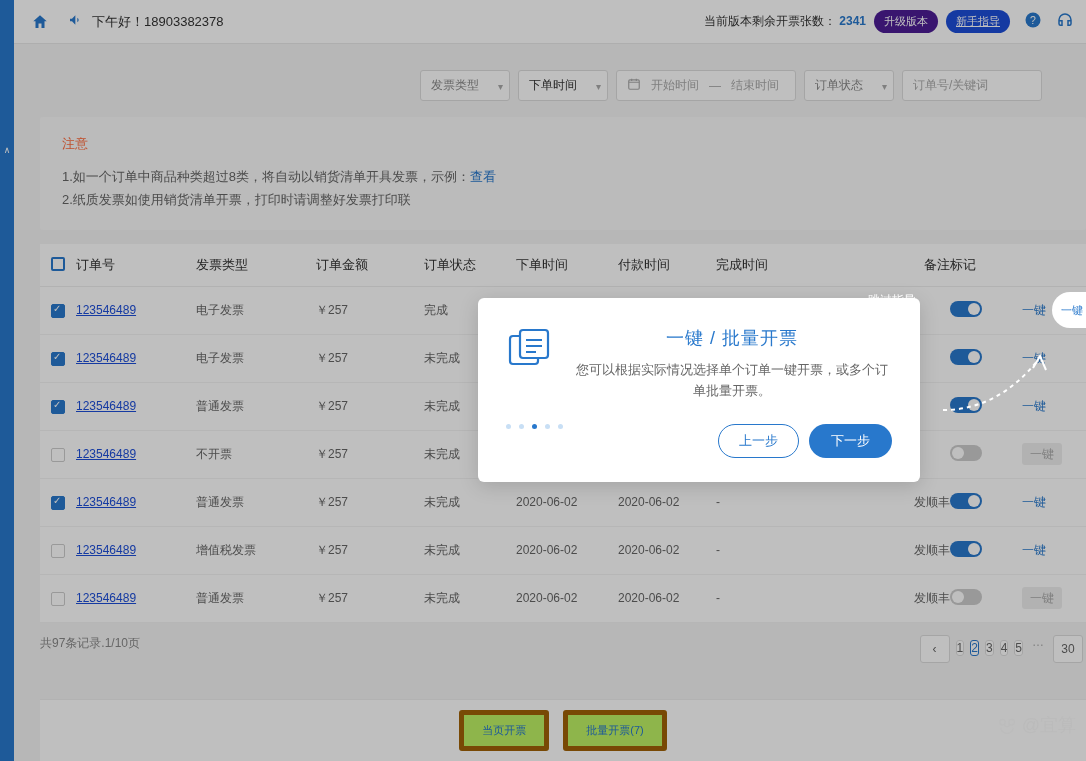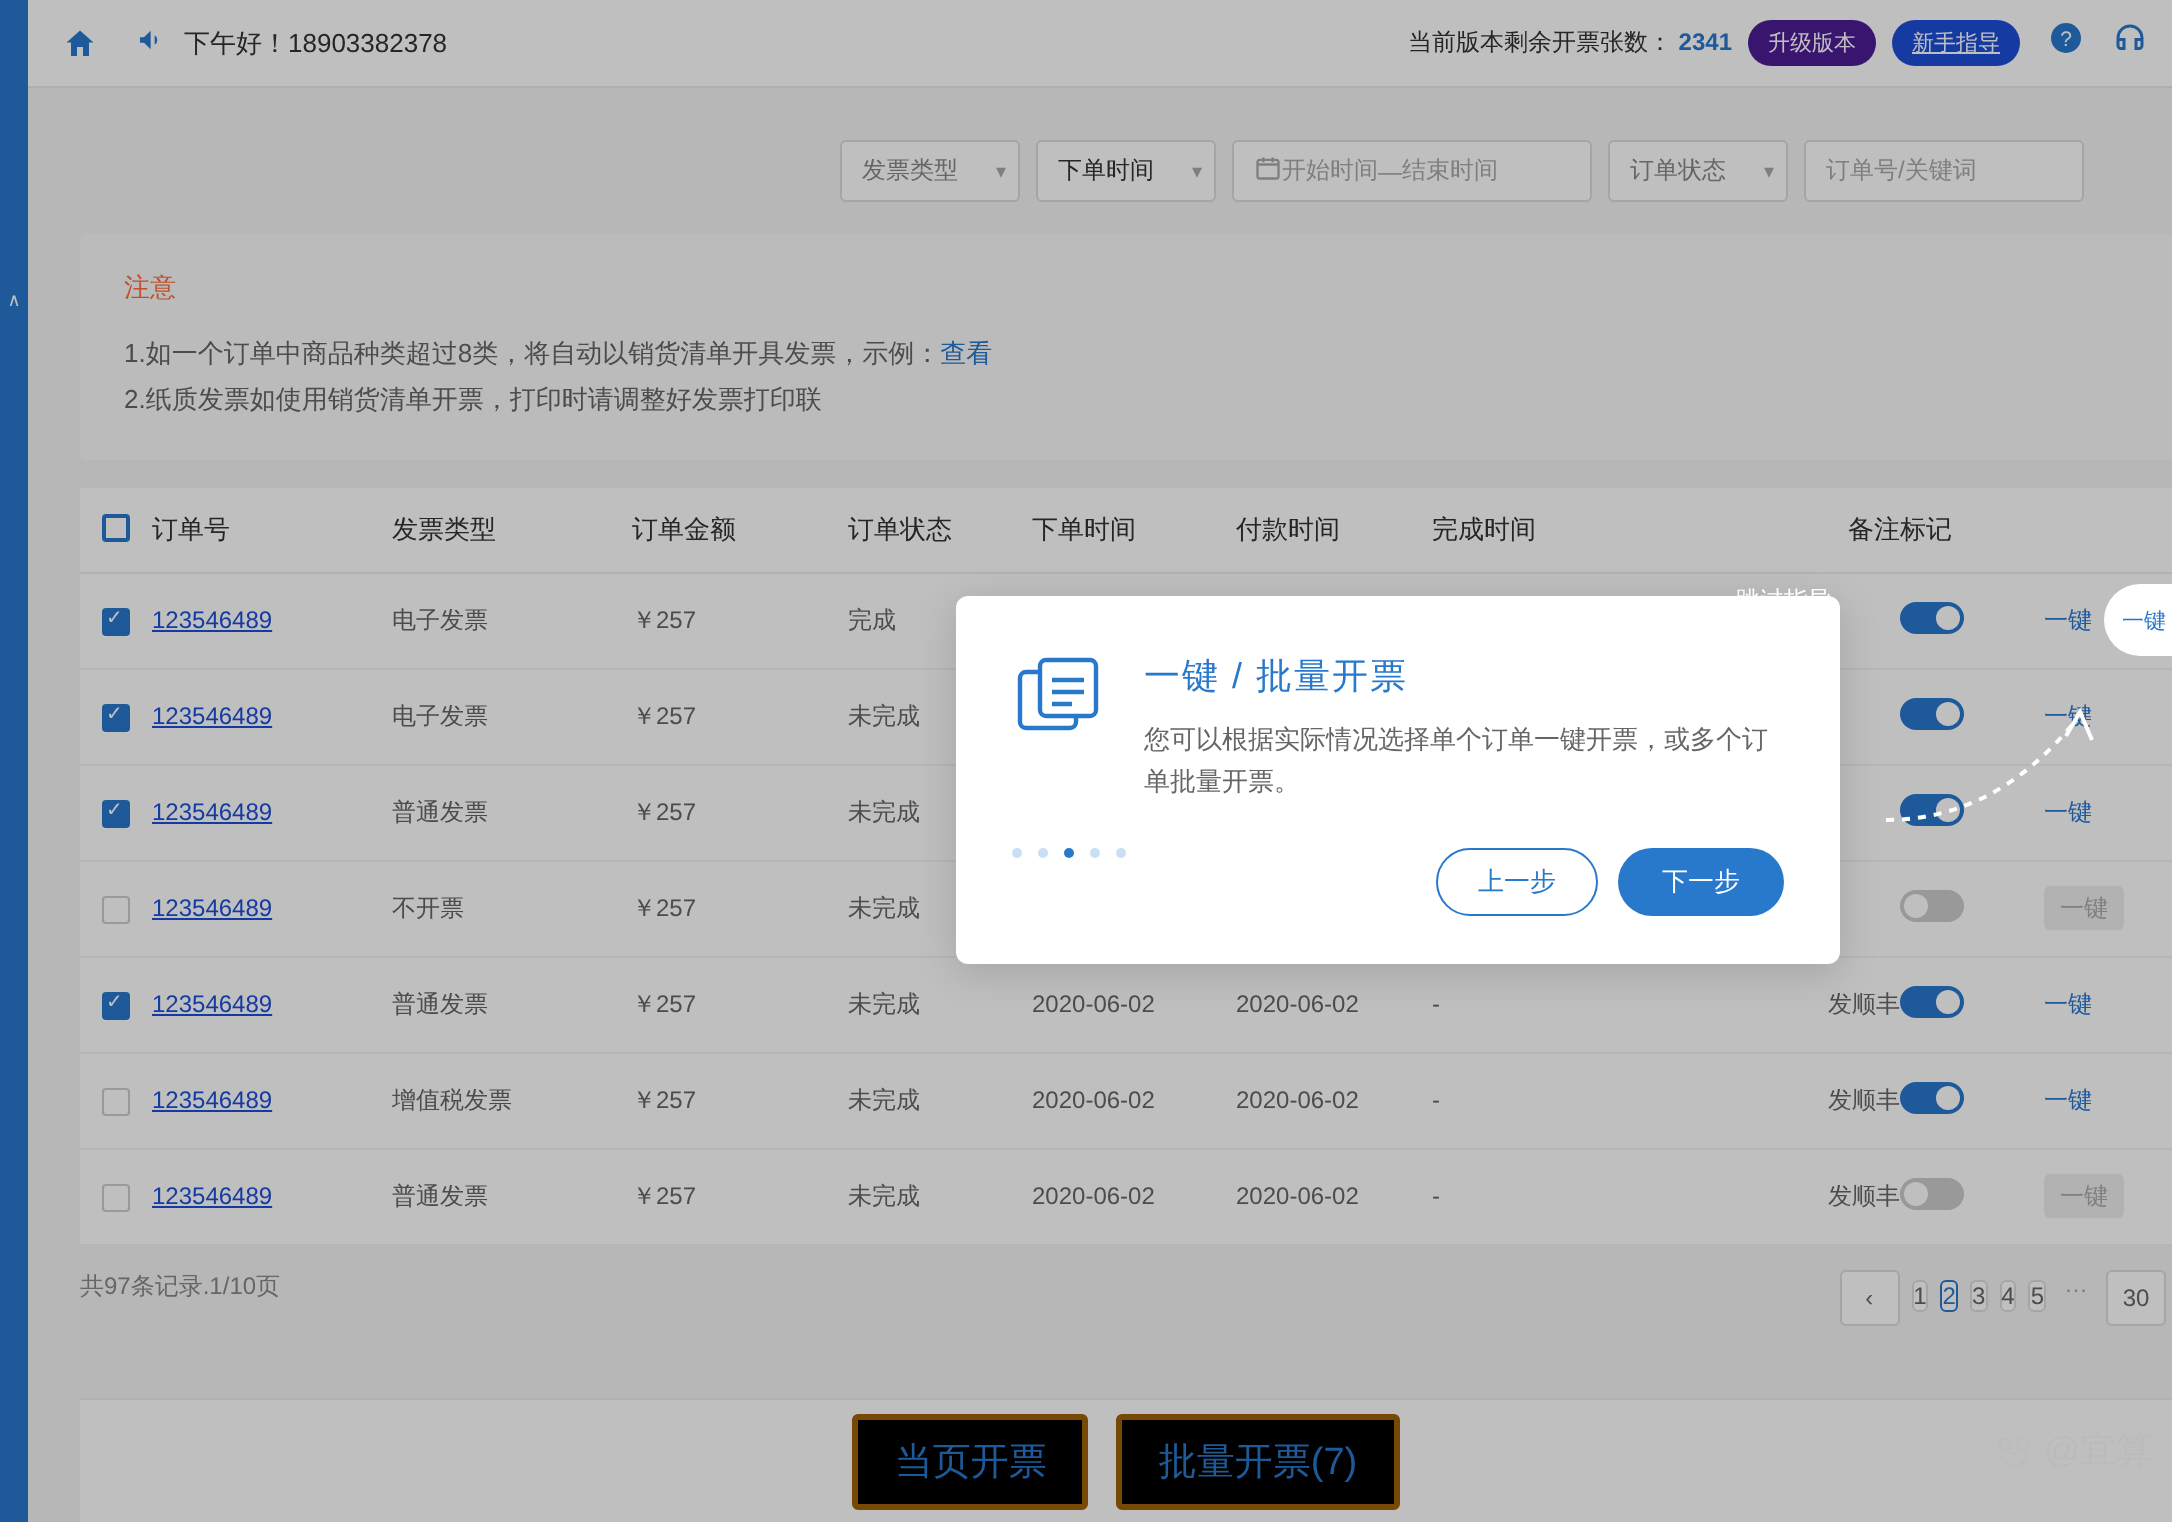--- a/index.html
+++ b/index.html
@@ -17,21 +17,21 @@
 .badge-upgrade { background: #4c1d95; }
 .badge-guide { background: #1d4ed8; text-decoration: underline; }
 .header-icon { margin-left: 14px; color: #2878cc; cursor: pointer; }
 
 .overlay { position: absolute; left: 0; top: 0; width: 1086px; height: 761px; background: rgba(0,0,0,0.25); z-index: 5; }
 
 .content { position: absolute; left: 40px; top: 60px; right: 0; }
 .filters { display: flex; gap: 8px; align-items: center; padding: 10px 0 16px 380px; }
 .select-box { background: #fff; border: 1px solid #ddd; border-radius: 3px; padding: 6px 22px 6px 10px; font-size: 12px; color: #888; position: relative; min-width: 90px; }
 .select-box::after { content: "▾"; position: absolute; right: 6px; top: 50%; transform: translateY(-50%); color: #aaa; font-size: 10px; }
-.date-box { background: #fff; border: 1px solid #ddd; border-radius: 3px; padding: 6px 10px; font-size: 12px; color: #aaa; display: flex; align-items: center; min-width: 180px; }
+.date-box { background: #fff; border: 1px solid #ddd; border-radius: 3px; padding: 6px 10px; font-size: 12px; color: #aaa; display: flex; align-items: center; gap: 10px; min-width: 180px; }
 .date-icon { color: #aaa; }
 .search-box { background: #fff; border: 1px solid #ddd; border-radius: 3px; padding: 6px 10px; font-size: 12px; color: #aaa; min-width: 140px; }
 
 .notice-box { background: #fafafa; border-radius: 3px; padding: 18px 22px; margin-bottom: 14px; font-size: 13px; }
 .notice-title { color: #ff6b3d; margin-bottom: 12px; font-weight: 500; }
 .notice-line { color: #666; line-height: 1.8; }
 .notice-link { color: #2878cc; }
 
 .table { background: #fff; }
 .thead { display: flex; padding: 12px 0; border-bottom: 1px solid #eee; font-size: 13px; color: #333; font-weight: 500; }
@@ -61,24 +61,24 @@
 .action-btn { color: #2878cc; font-size: 12px; }
 .action-btn.disabled { background: #eee; color: #aaa; padding: 4px 8px; border-radius: 3px; }
 
 .pagination { display: flex; padding: 12px 0 0; font-size: 12px; color: #888; }
 .page-info { flex: 1; }
 .page-btn { width: 30px; height: 28px; border: 1px solid #ddd; background: #fff; margin: 0 3px; text-align: center; line-height: 26px; border-radius: 3px; color: #666; font-size: 12px; }
 .page-btn.active { border-color: #2878cc; color: #2878cc; }
 .page-ellipsis { margin: 0 6px; color: #aaa; }
 
 .footer { position: absolute; bottom: 0; left: 40px; right: 0; height: 62px; background: #fff; border-top: 1px solid #eee; display: flex; align-items: center; justify-content: center; gap: 14px; z-index: 3; }
-.footer-btn { padding: 8px 18px; border: 3px solid #a16207; background: #000000; color: #2878cc; border-radius: 3px; font-size: 19px; }
+.footer-btn { padding: 8px 18px; border: 5px solid #a16207; background: #bef264; color: #2878cc; border-radius: 3px; font-size: 11px; }
 
 .tour-popup { position: absolute; left: 478px; top: 298px; width: 442px; background: #fff; border-radius: 6px; padding: 28px 28px 24px 28px; z-index: 20; box-shadow: 0 4px 20px rgba(0,0,0,0.15); }
-.tour-body { display: flex; gap: 18px; }
+.tour-body { display: flex; gap: 18px; text-align: center; }
 .tour-icon { width: 48px; height: 44px; color: #2878cc; flex-shrink: 0; }
 .tour-text { flex: 1; }
 .tour-title { color: #2878cc; font-size: 18px; font-weight: 500; margin-bottom: 10px; letter-spacing: 1px; }
 .tour-desc { color: #666; font-size: 13px; line-height: 1.6; }
 .tour-footer { display: flex; align-items: flex-start; margin-top: 22px; }
 .tour-dots { display: flex; gap: 8px; }
 .dot { width: 5px; height: 5px; border-radius: 50%; background: #c8dff5; }
 .dot.active { background: #2878cc; }
 .tour-actions { margin-left: auto; display: flex; gap: 10px; }
 .tour-prev { padding: 7px 20px; border: 1px solid #2878cc; color: #2878cc; background: #fff; border-radius: 18px; font-size: 13px; }

